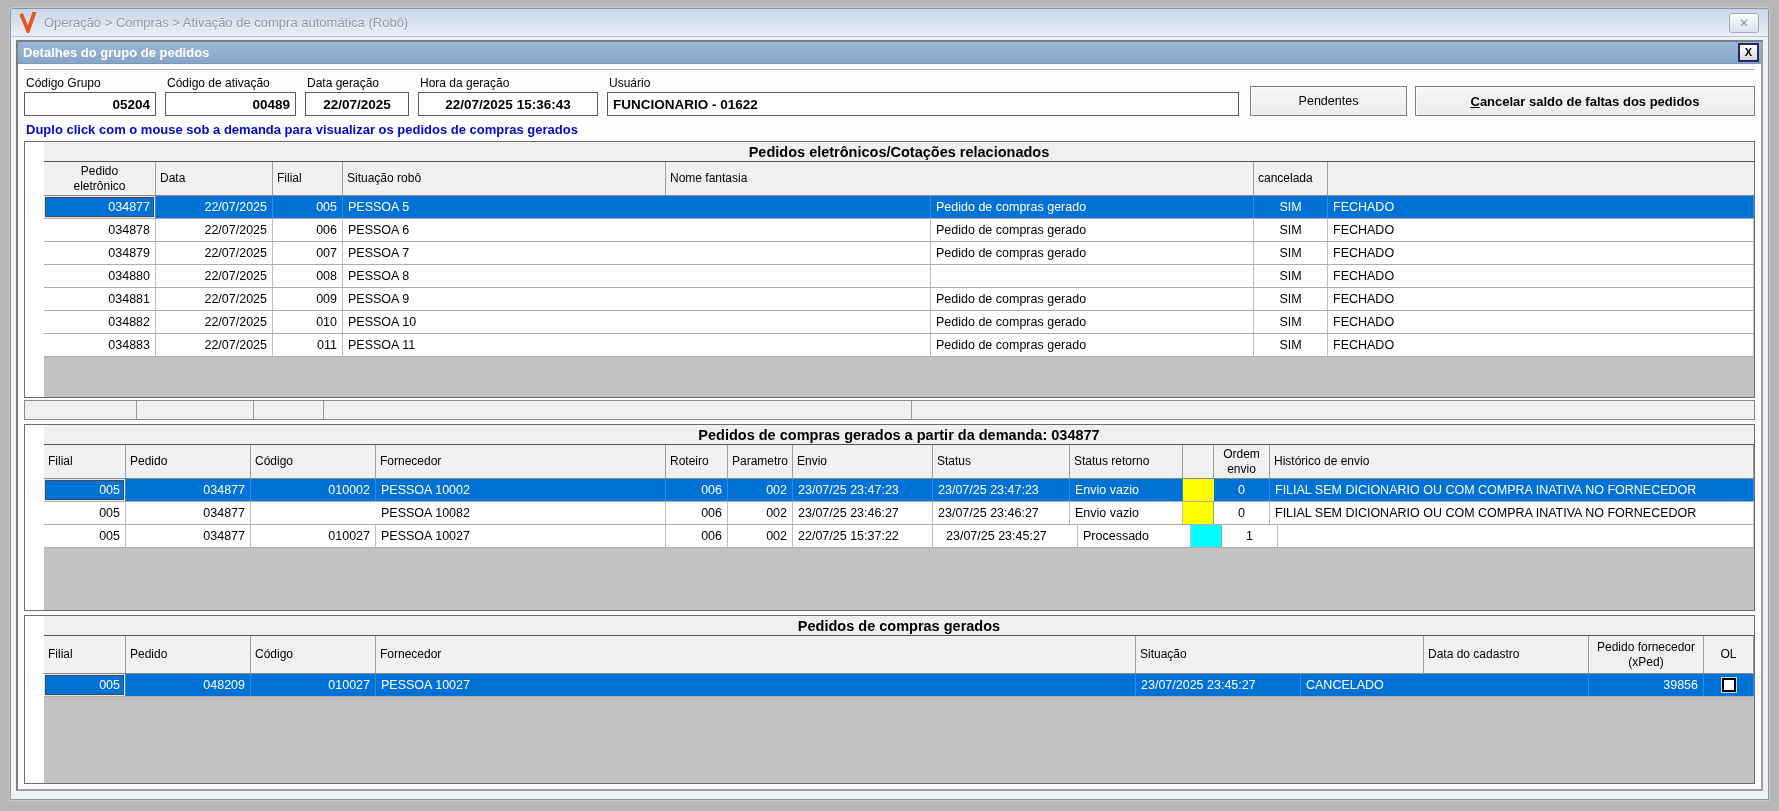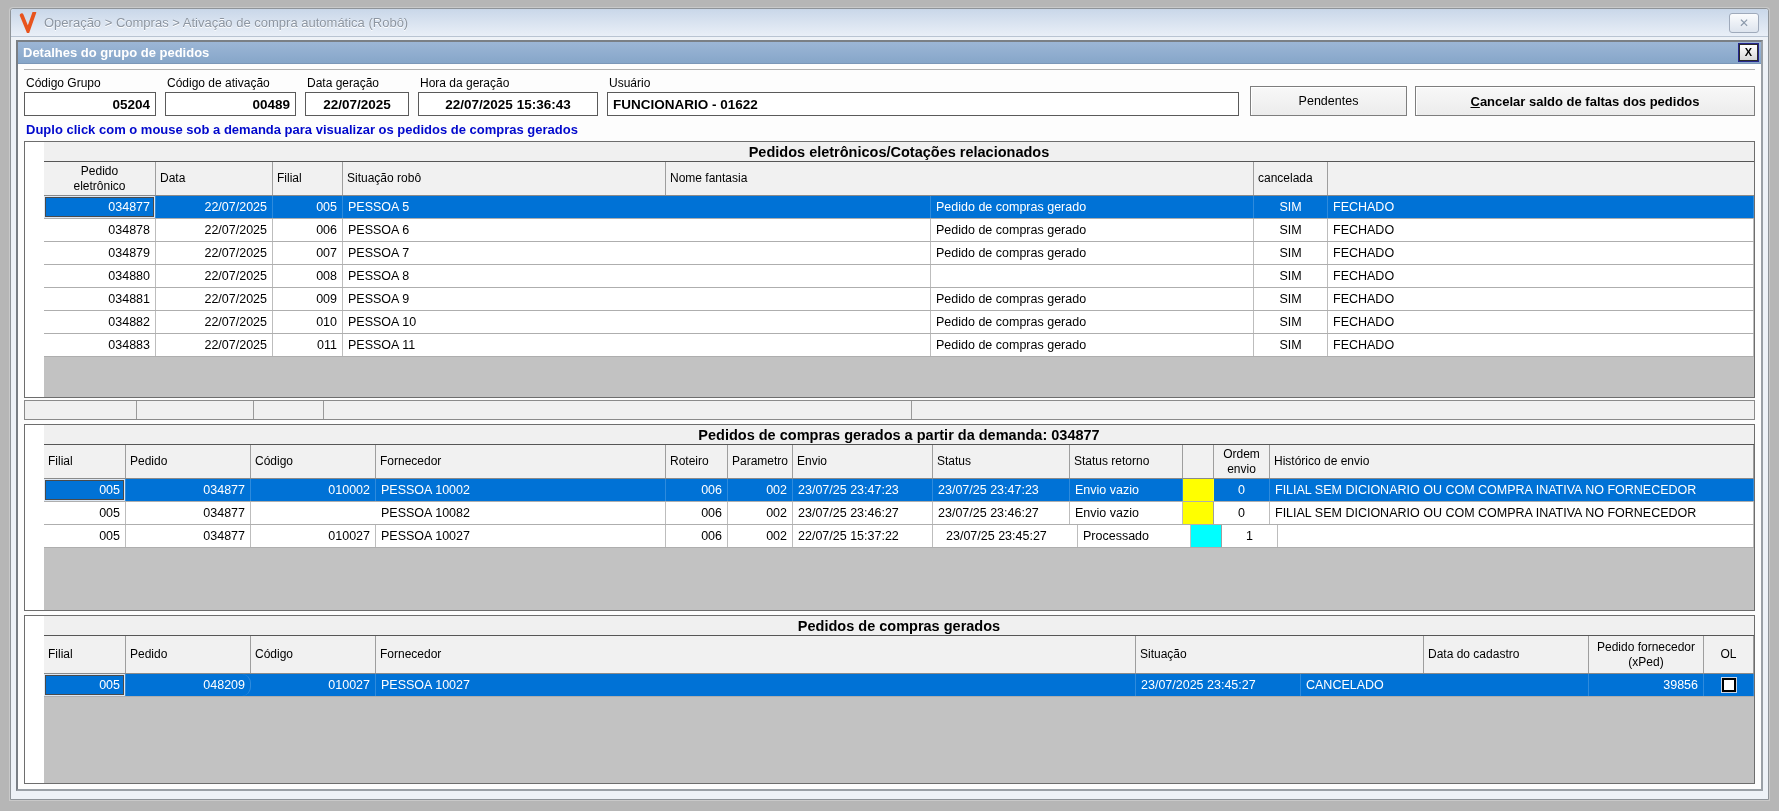--- a/index.html
+++ b/index.html
@@ -355,21 +355,21 @@
               <div class="hcell" style="flex: 0 0 125px; width: 125px;">Código</div>
               <div class="hcell" style="flex: 0 0 760px; width: 760px;">Fornecedor</div>
               <div class="hcell" style="flex: 1 1 auto;">Situação</div>
               <div class="hcell" style="flex: 0 0 165px; width: 165px;">Data do cadastro</div>
               <div class="hcell hc" style="flex: 0 0 115px; width: 115px;">Pedido fornecedor
 (xPed)</div>
               <div class="hcell hc" style="flex: 0 0 50px; width: 50px;">OL</div>
             </div>
             <div class="grow-row sel">
               <div class="gcell r" style="flex: 0 0 82px; width: 82px;">005</div>
-              <div class="gcell r" style="flex: 0 0 125px; width: 125px; border-radius: 9px;">048209</div>
+              <div class="gcell r" style="flex: 0 0 125px; width: 125px;">048209</div>
               <div class="gcell r" style="flex: 0 0 125px; width: 125px;">010027</div>
               <div class="gcell l" style="flex: 0 0 760px; width: 760px;">PESSOA 10027</div>
               <div class="gcell l" style="flex: 0 0 165px; width: 165px;">23/07/2025 23:45:27</div>
               <div class="gcell l" style="flex: 1 1 auto;">CANCELADO</div>
               <div class="gcell r" style="flex: 0 0 115px; width: 115px;">39856</div>
               <div class="gcell c" style="flex: 0 0 50px; width: 50px;">
                 <span class="checkbox"></span>
               </div>
             </div>
             <div class="filler flex"></div>

